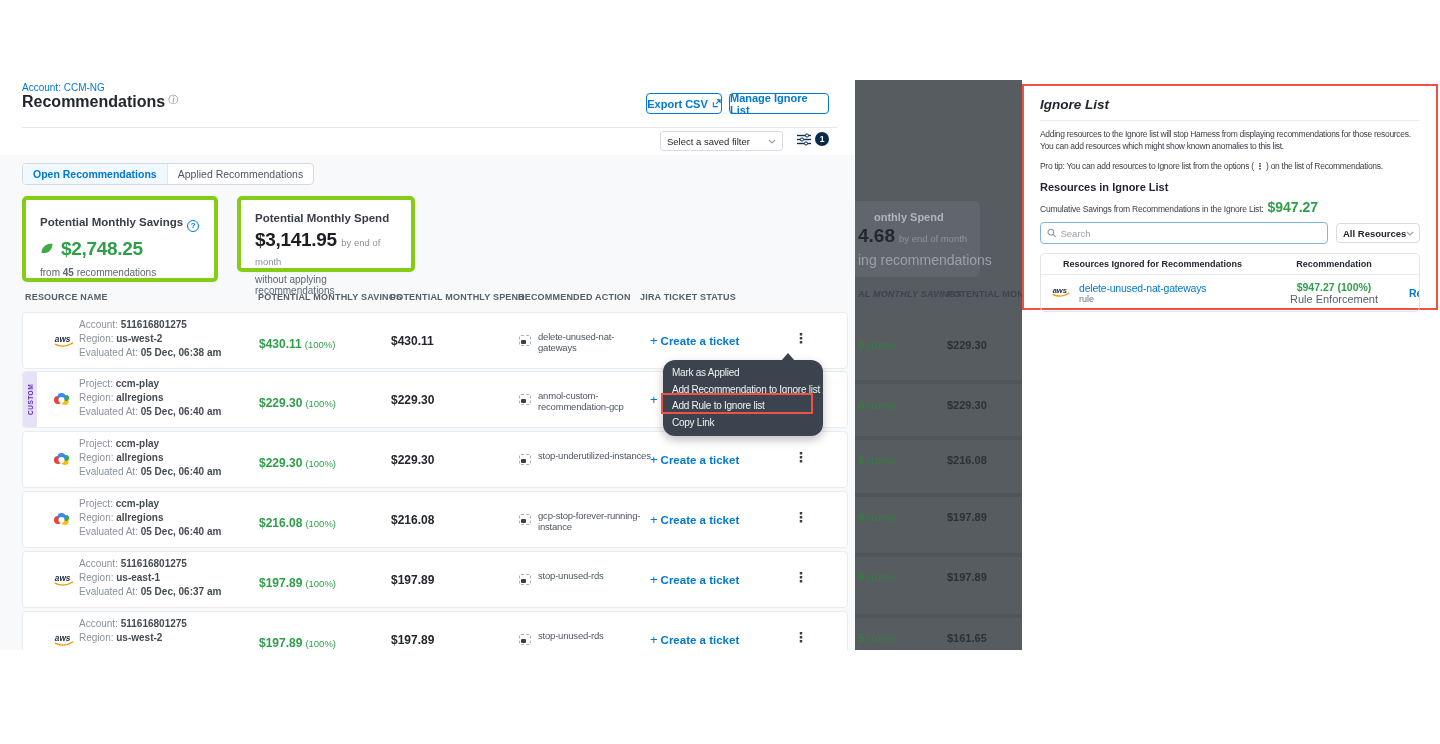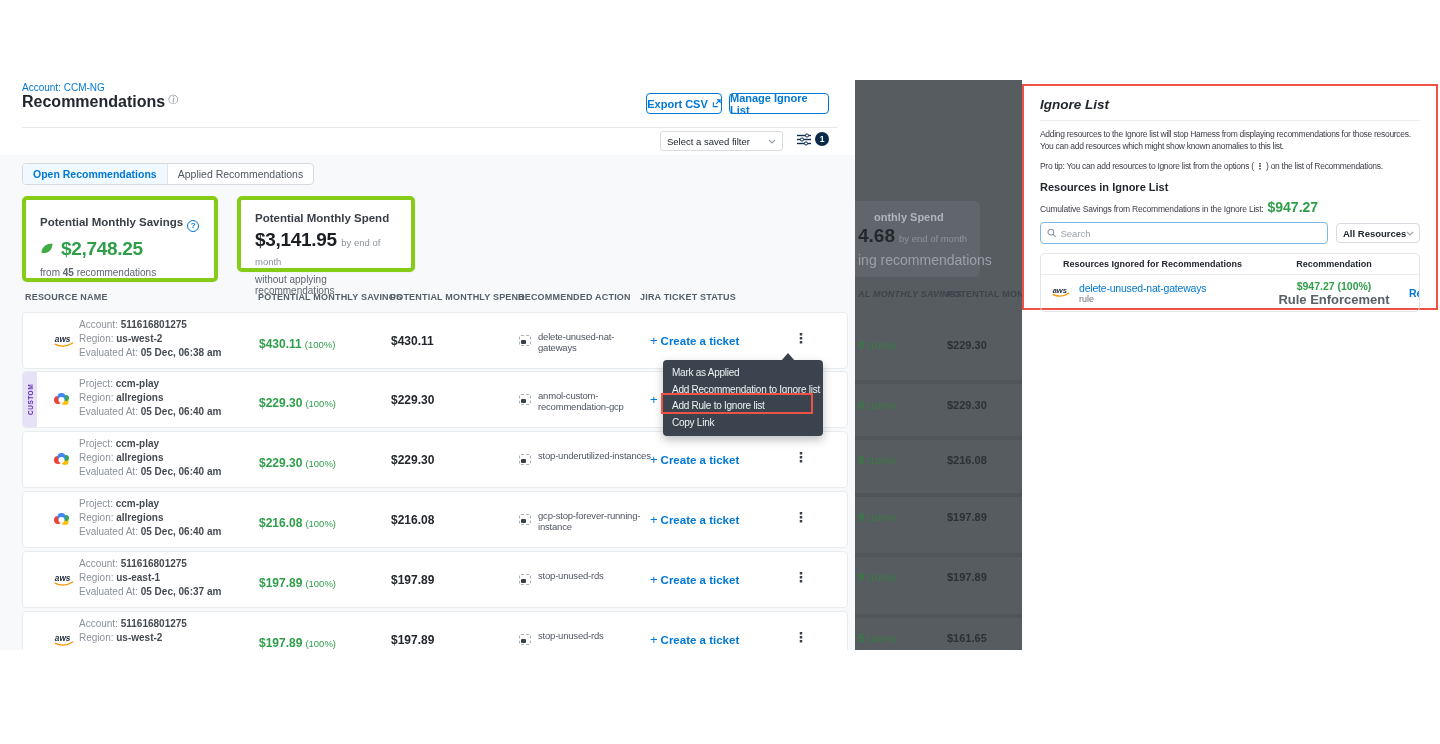--- a/index.html
+++ b/index.html
@@ -41,21 +41,21 @@
   .rsave { position:absolute; left:236px; top:21px; white-space:nowrap; }
   .rsave .v { font-size:12px; font-weight:bold; } .rsave .p { font-size:9.5px; margin-left:3px; }
   .rspend { position:absolute; left:368px; top:21px; font-size:12px; font-weight:bold; color:#23272d; }
   .ract-ic { position:absolute; left:496px; top:22px; width:12px; height:11px; border:1px dashed #a9b0b8; border-radius:2px; }
   .ract-ic i { position:absolute; left:1px; bottom:1px; width:5px; height:4px; background:#394049; border-radius:1px; }
   .ract { position:absolute; left:515px; top:18px; width:114px; font-size:9.5px; letter-spacing:-.2px; color:#4f5562; line-height:11px; }
   .rticket { position:absolute; left:627px; top:20px; font-size:11.5px; font-weight:bold; color:#0278d5; white-space:nowrap; cursor:pointer; }
   .rticket .plus { font-size:13px; font-weight:normal; margin-right:3px; }
   .rdots { position:absolute; left:771px; top:17px; font-size:14px; font-weight:bold; color:#39424c; cursor:pointer; width:14px; text-align:center; }
   
-  .menu { position:absolute; left:663px; top:280px; width:160px; background:#3b444e; border-radius:4px; padding:5px 0;
+  .menu { position:absolute; left:663px; top:280px; width:160px; background:#3b444e; border-radius:12px; padding:5px 0;
           box-shadow:0 4px 10px rgba(0,0,0,.25); z-index:5; }
   .menu-caret { position:absolute; left:781px; top:273px; width:0; height:0; border-left:7px solid transparent;
           border-right:7px solid transparent; border-bottom:8px solid #3b444e; z-index:5; }
   .menu-item { font-size:10px; letter-spacing:-.25px; color:#eef1f4; padding:0 9px; line-height:16.5px; white-space:nowrap; cursor:pointer; }
   .red-annot { position:absolute; border:2px solid #ef5244; z-index:6; pointer-events:none; }
   
   #dark-strip { position:absolute; left:855px; top:80px; width:167px; height:570px; background:#575c61; overflow:hidden; }
   .ov-card { position:absolute; left:-10px; top:121px; width:135px; height:76px; background:#61666c; border-radius:6px; }
   .ov-t1 { position:absolute; left:7px; top:131px; font-size:11px; font-weight:600; color:#b0b5ba;margin-left:12px; }
   .ov-amt { position:absolute; left:3px; top:145px; font-size:19px; font-weight:bold; color:#24282c; }
@@ -87,21 +87,21 @@
   .ip-resfilter .chev { margin-left:auto; }
   .ip-table { margin-top:9px; border:1px solid #e2e5e9; border-radius:5px; overflow:hidden; }
   .ip-tr { display:grid; grid-template-columns:218px 150px 1fr; align-items:center; }
   .ip-th { height:21px; font-size:9px; font-weight:600; color:#23272e; border-bottom:1px solid #e9ebee; }
   .ip-th > div:first-child { padding-left:22px; } .ip-ctr { text-align:center; }
   .ip-td { height:36px; }
   .ip-name-cell { display:flex; align-items:center; gap:8px; padding-left:10px; }
   .ip-name b { display:block; font-size:10.5px; font-weight:normal; color:#0278d5; letter-spacing:-.2px; }
   .ip-name span { display:block; font-size:9px; color:#6b707a; }
   .ip-save b { display:block; font-size:10.5px; font-weight:bold; color:#2f9e49; }
-  .ip-save span { display:block; font-size:13px; color:#596069;font-weight:bold; }
+  .ip-save span { display:block; font-size:11px; color:#596069; }
   .ip-remove { text-align:right; padding-right:20px; font-size:10.5px; font-weight:bold; color:#0278d5; cursor:pointer; }
   .chev svg { display:block; }
 </style>
 </head>
 <body>
 
 <div id="left-shot">
   <div class="graybg"></div>
 
   <div class="breadcrumb">Account: CCM-NG</div>

